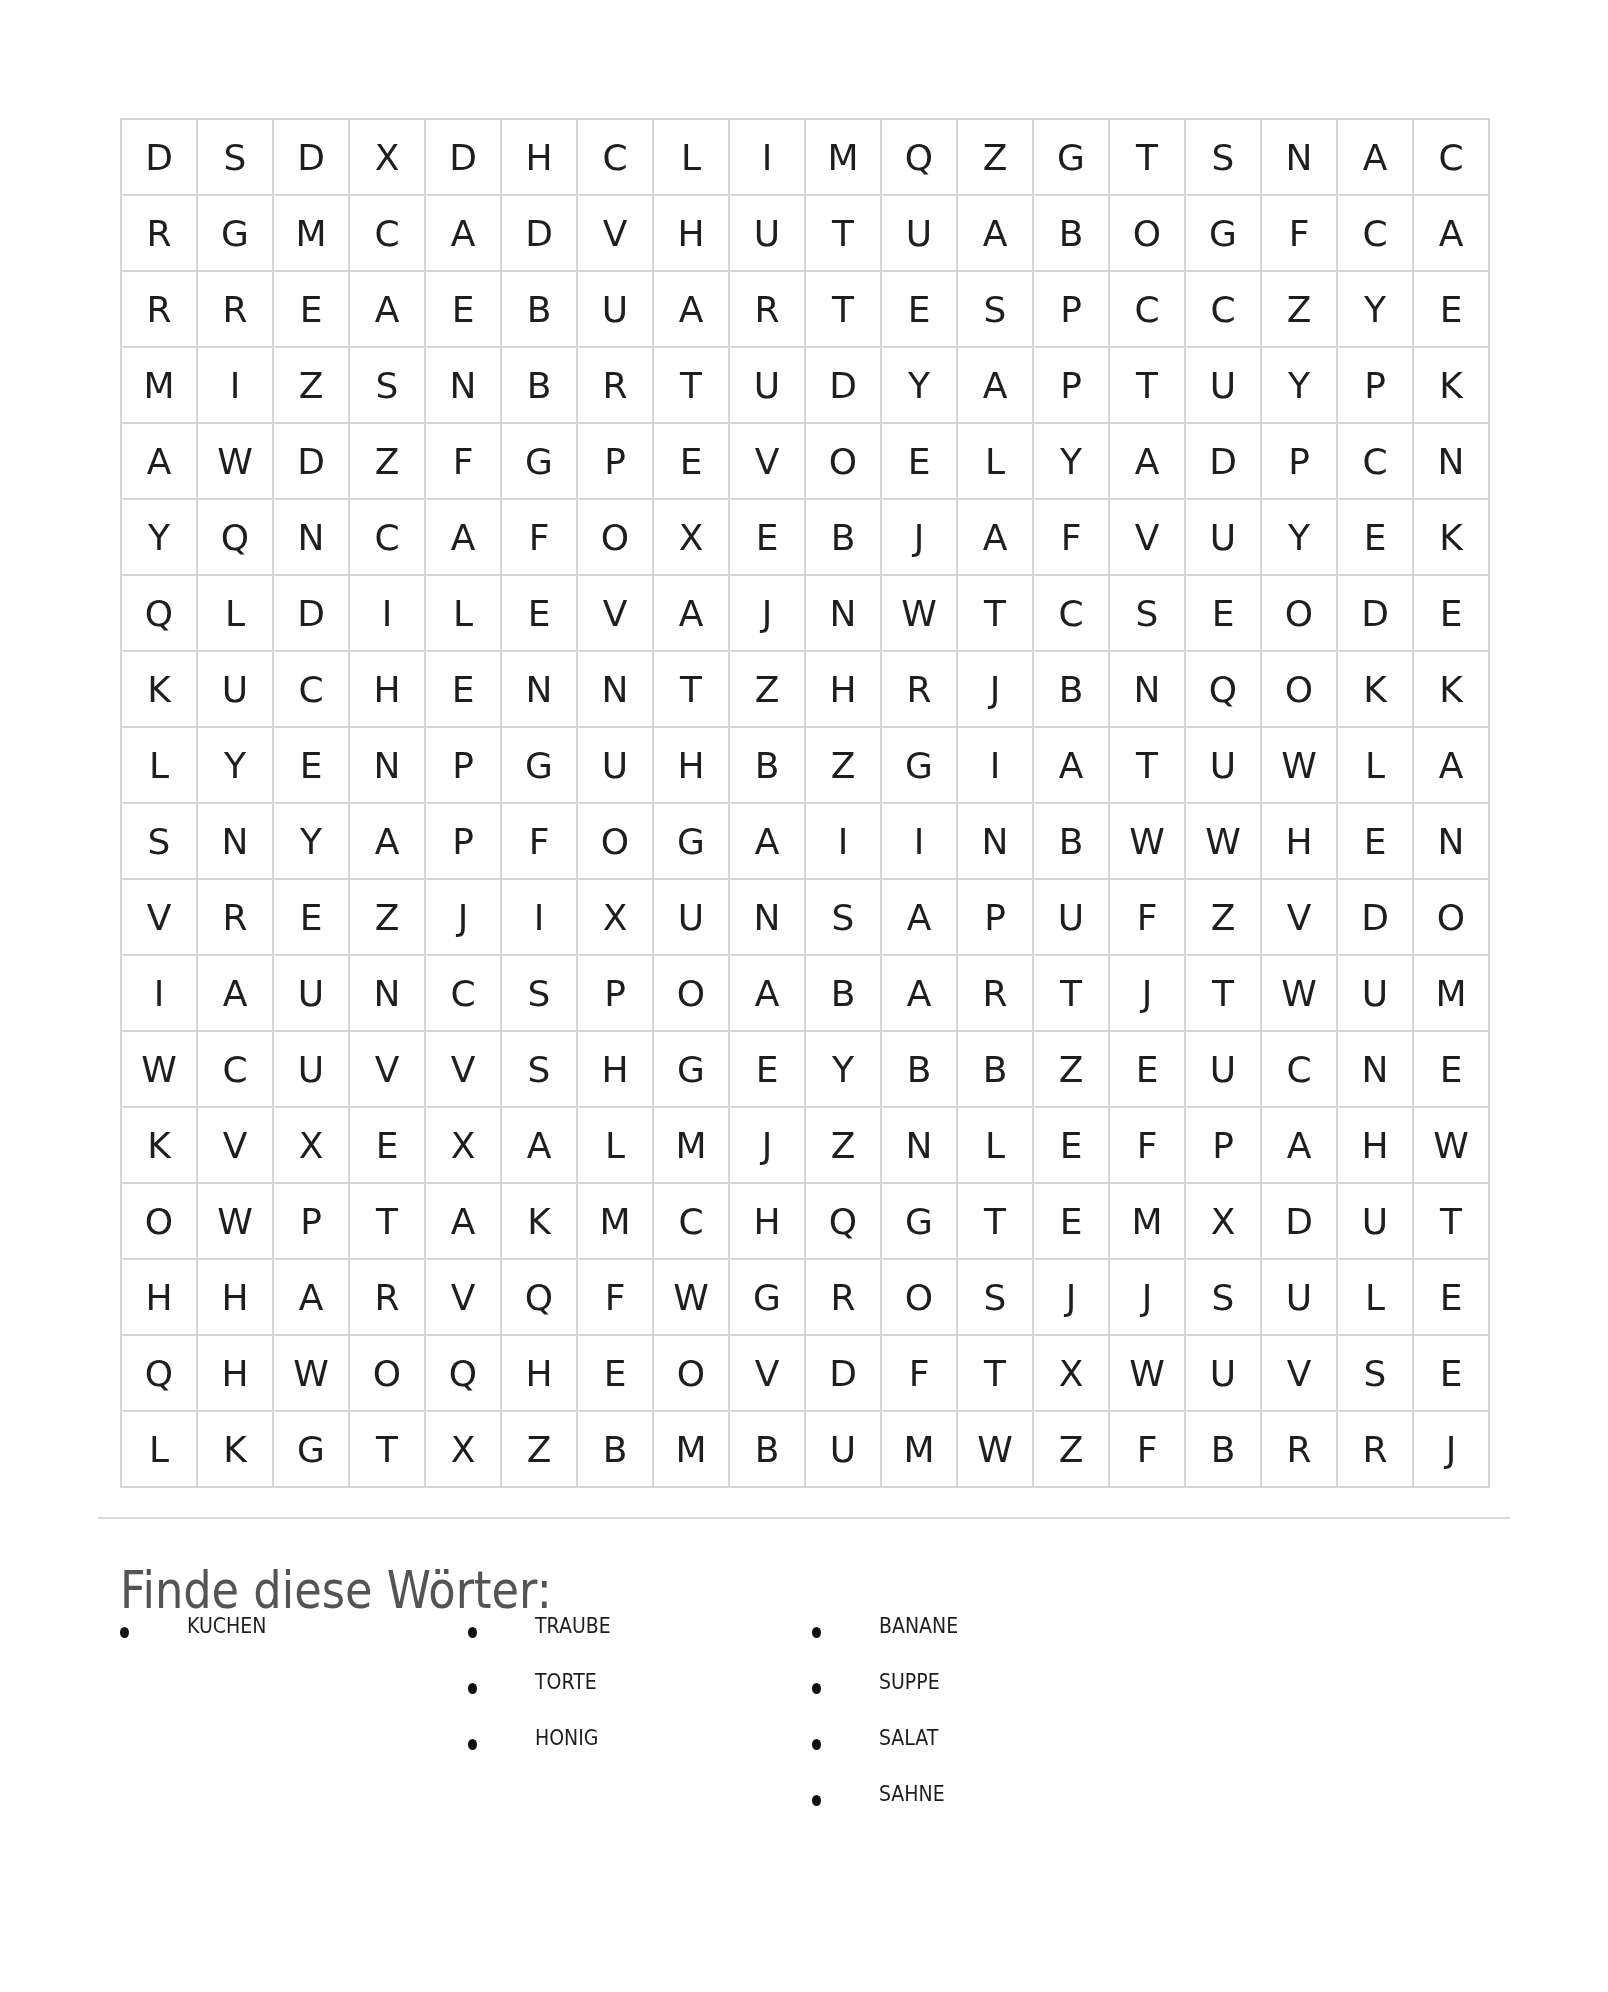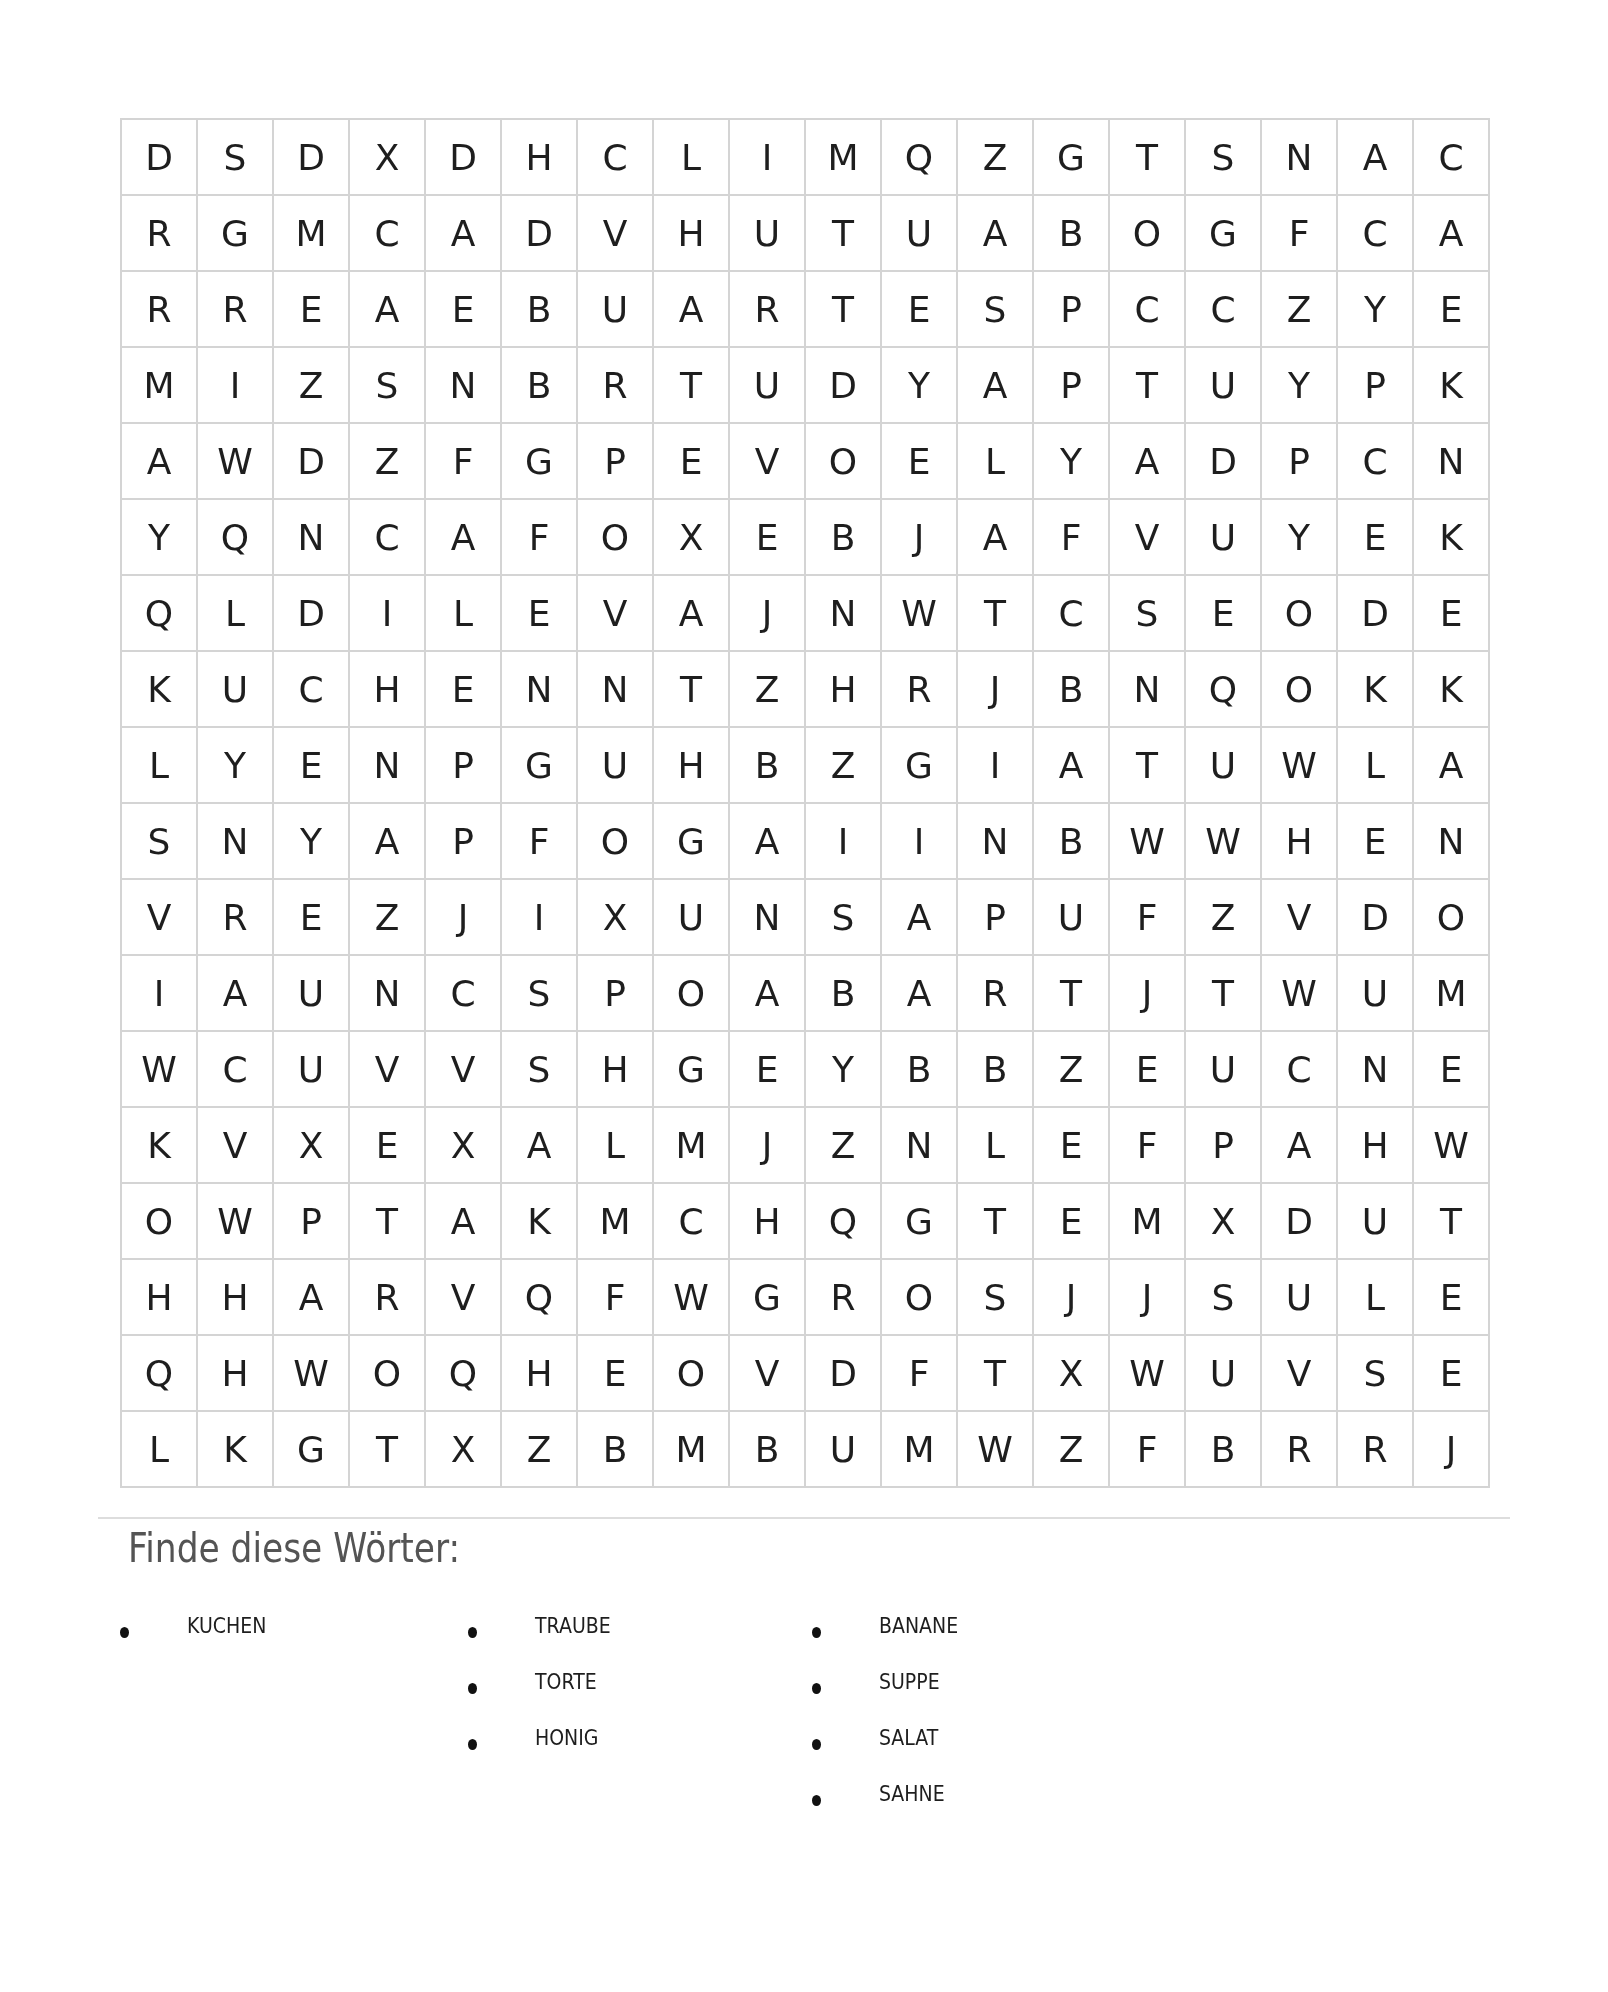--- a/index.html
+++ b/index.html
@@ -45,25 +45,24 @@
     position: absolute;
     left: 98px;
     top: 1517px;
     width: 1412px;
     border-top: 2px solid var(--separator-color, #dddddd);
   }
   
   .words-heading {
     position: absolute;
     left: 120px;
-    top: 1528px;
-    font-size: 40px;
+    top: 1570px;
+    font-size: 52px;
     line-height: 40px;
     color: var(--heading-color, #545454);
-    margin-left: 8px;
   }
   .condensed {
     display: inline-block;
     transform: scaleX(0.86);
     transform-origin: left center;
     white-space: nowrap;
   }
   .word-list {
     position: absolute;
     left: 120px;

